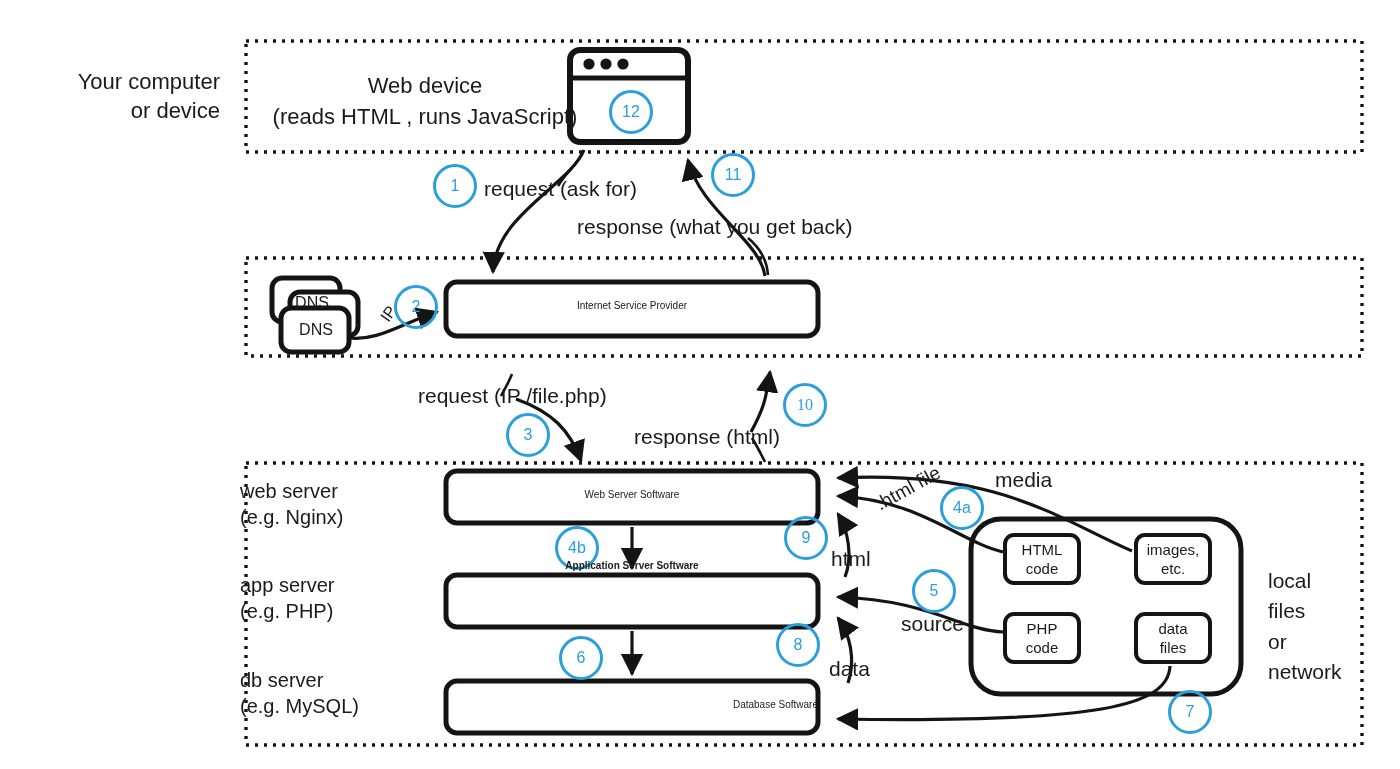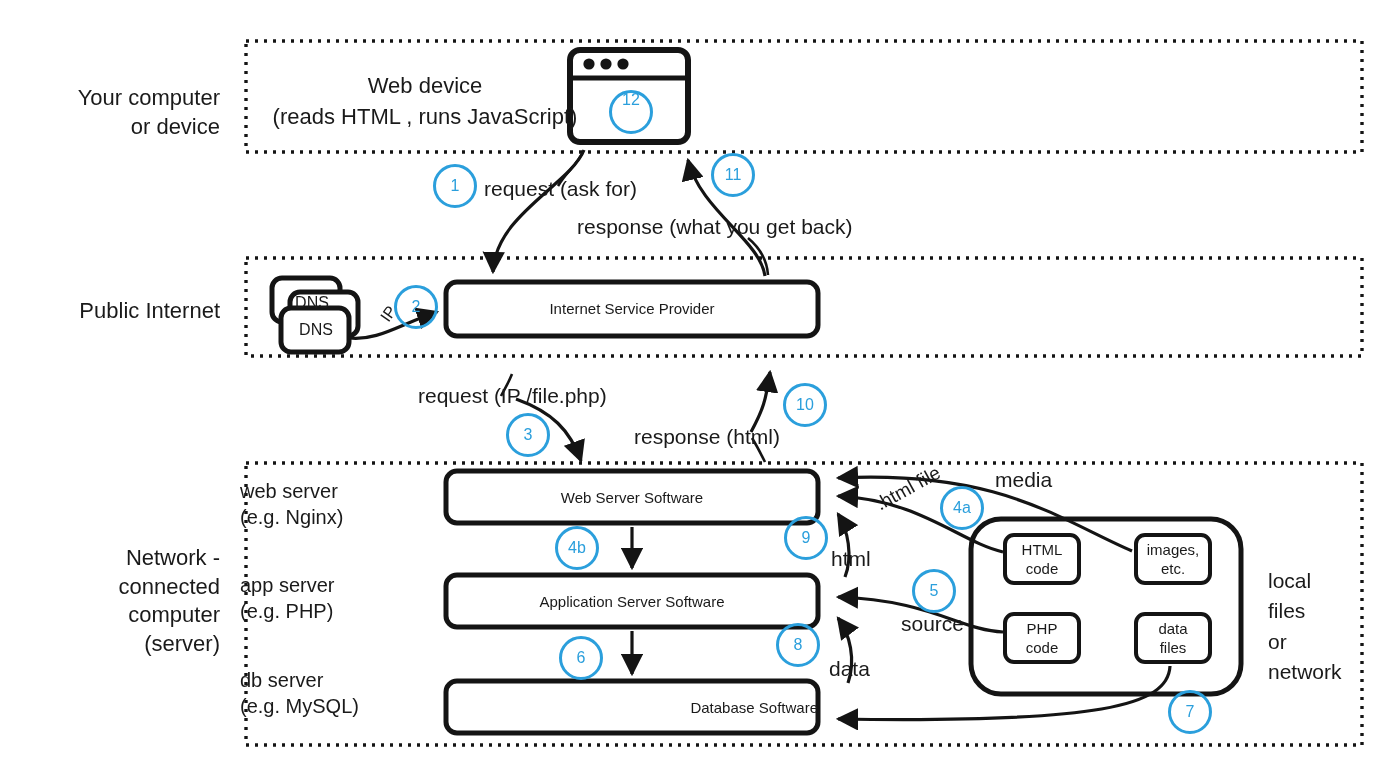--- a/index.html
+++ b/index.html
@@ -36,21 +36,21 @@
     position: absolute;
     text-align: left;
     font-size: 20px;
     line-height: 1.30;
     color: #1a1a1a;
     white-space: pre-line;
   }
   .box-label {
     position: absolute;
     text-align: center;
-    font-size: 15px;
+    font-size: 10px;
     color: #1a1a1a;
     line-height: 1.25;
   }
   .flow-text {
     position: absolute;
     font-size: 21px;
     color: #1a1a1a;
     white-space: nowrap;
   }
   .edge-text {
@@ -177,37 +177,32 @@
     </g>
 
     <g fill="none" stroke="#141414" stroke-width="2.6">
       <path d="M 583 152 C 576 166, 566 172, 558 186"></path>
       <path d="M 768 275 C 767 260, 760 248, 748 238"></path>
       <path d="M 512 374 C 508 384, 505 388, 501 396"></path>
       <path d="M 765 462 C 760 452, 757 446, 752 438"></path>
     </g>
   </svg>
 
-  <div class="zone-label" style="left:20px; top:68px; width:200px;margin-top:16px;">Your computer
+  <div class="zone-label" style="left:20px; top:68px; width:200px;">Your computer
 or device</div>
-  <div class="zone-label" style="left:20px; top:297px; width:200px;">Public Internet</div>
-  <div class="zone-label" style="left:20px; top:544px; width:200px;">Network -
-connected
-computer
-(server)</div>
 
   <div class="box-label" style="left:290px; top:72px; width:270px; font-size:22px;">Web device</div>
   <div class="box-label" style="left:250px; top:103px; width:350px; font-size:22px;">(reads HTML , runs JavaScript)</div>
 
-  <div class="step-num" style="left:611px; top:80px;">12</div>
+  <div class="step-num" style="left:611px; top:92px;">12</div>
   <div class="step-num" style="left:435px; top:166px;">1</div>
   <div class="step-num" style="left:713px; top:155px;">11</div>
   <div class="step-num" style="left:396px; top:287px;">2</div>
   <div class="step-num" style="left:508px; top:415px;">3</div>
-  <div class="step-num" style="left:785px; top:385px;">10</div>
+  <div class="step-num" style="left:785px; top:385px;font-family:Liberation Serif, serif;">10</div>
   <div class="step-num" style="left:557px; top:528px;">4b</div>
   <div class="step-num" style="left:786px; top:518px;">9</div>
   <div class="step-num" style="left:942px; top:488px;">4a</div>
   <div class="step-num" style="left:914px; top:571px;">5</div>
   <div class="step-num" style="left:561px; top:638px;">6</div>
   <div class="step-num" style="left:778px; top:625px;">8</div>
   <div class="step-num" style="left:1170px; top:692px;">7</div>
 
   <div class="flow-text" style="left:484px; top:177px;">request (ask for)</div>
   <div class="flow-text" style="left:577px; top:215px;">response (what you get back)</div>
@@ -220,21 +215,21 @@
   <div class="box-label" style="left:446px; top:300px; width:372px;">Internet Service Provider</div>
 
   <div class="tier-label" style="left:240px; top:478px; width:190px;">web server
 (e.g. Nginx)</div>
   <div class="tier-label" style="left:240px; top:572px; width:190px;">app server
 (e.g. PHP)</div>
   <div class="tier-label" style="left:240px; top:667px; width:190px;">db server
 (e.g. MySQL)</div>
 
   <div class="box-label" style="left:446px; top:489px; width:372px;">Web Server Software</div>
-  <div class="box-label" style="left:446px; top:593px; width:372px;">Application Server Software</div>
+  <div class="box-label" style="left:446px; top:560px; width:372px;font-weight:bold;">Application Server Software</div>
   <div class="box-label" style="left:446px; top:699px; width:372px;text-align:right;">Database Software</div>
 
   <div class="edge-text" style="left:995px; top:468px;">media</div>
   <div class="edge-text" style="left:872px; top:496px; font-size:19px; transform:rotate(-29deg); transform-origin:left top;">.html file</div>
   <div class="edge-text" style="left:831px; top:547px;">html</div>
   <div class="edge-text" style="left:901px; top:612px;">source</div>
   <div class="edge-text" style="left:829px; top:657px;">data</div>
 
   <div class="small-box-label" style="left:1005px; top:541px; width:74px;">HTML
 code</div>

